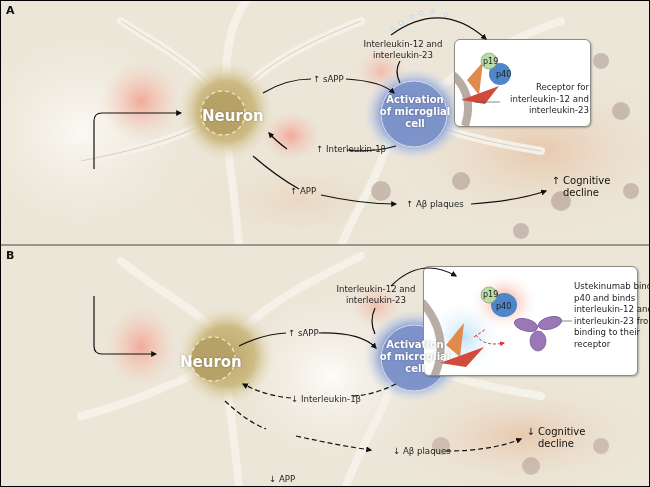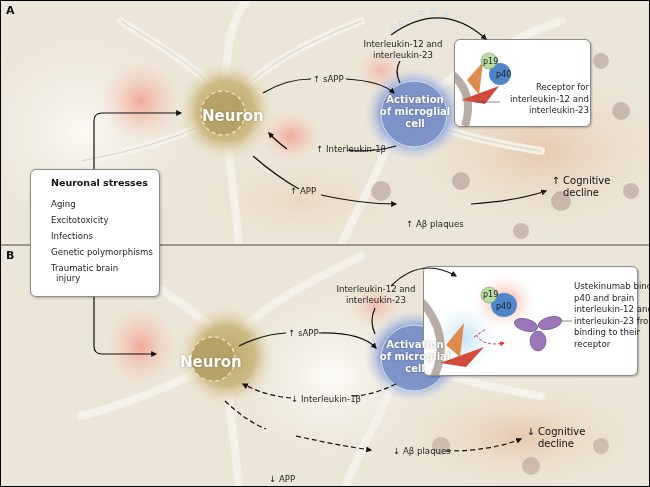--- a/index.html
+++ b/index.html
@@ -158,21 +158,21 @@
       <div>of microglial</div>
       <div>cell</div>
     </div>
     <div class="lbl c" style="left:362px;top:38px;width:80px;">
       <div>Interleukin-12 and</div>
       <div>interleukin-23</div>
     </div>
     <span class="lbl" style="left:312px;top:73px;">↑ sAPP</span>
     <span class="lbl" style="left:315px;top:143px;">↑ Interleukin-1β</span>
     <span class="lbl" style="left:289px;top:185px;">↑ APP</span>
-    <span class="lbl" style="left:405px;top:198px;margin-top:20px;">↑ Aβ plaques</span>
+    <span class="lbl" style="left:405px;top:198px;">↑ Aβ plaques</span>
     <div class="outcome" style="left:545px;top:174px;width:70px;">
       <div>↑ Cognitive</div>
       <div>decline</div>
     </div>
   </div>
 
   <div class="divider"></div>
 
   <div class="panel" id="panel-b">
     <svg class="bg" width="648" height="240">
@@ -252,21 +252,21 @@
           <ellipse cx="102" cy="58" rx="12" ry="6" transform="rotate(15 102 58)"></ellipse>
           <ellipse cx="126" cy="56" rx="12" ry="6" transform="rotate(-15 126 56)"></ellipse>
           <ellipse cx="114" cy="74" rx="8" ry="10"></ellipse>
         </g>
         <path d="M138 54 L 148 54" stroke="#555" stroke-width=".7"></path>
       </svg>
       <span class="inset-text" style="left:59px;top:22px;font-size:8px;">p19</span>
       <span class="inset-text" style="left:72px;top:34px;font-size:8px;">p40</span>
       <div class="inset-text" style="left:150px;top:14px;width:64px;white-space:nowrap;">
         <div>Ustekinumab binds</div>
-        <div>p40 and brain</div>
+        <div>p40 and binds</div>
         <div>interleukin-12 and</div>
         <div>interleukin-23 from</div>
         <div>binding to their</div>
         <div>receptor</div>
       </div>
     </div>
 
     <svg class="over" width="648" height="240">
       <defs>
         <marker id="bh" viewBox="0 0 10 10" refX="8" refY="5" markerWidth="5" markerHeight="5" orient="auto">
@@ -303,22 +303,13 @@
     <span class="lbl" style="left:287px;top:82px;">↑ sAPP</span>
     <span class="lbl" style="left:290px;top:148px;">↓ Interleukin-1β</span>
     <span class="lbl" style="left:268px;top:180px;margin-top:48px;">↓ APP</span>
     <span class="lbl" style="left:392px;top:200px;">↓ Aβ plaques</span>
     <div class="outcome" style="left:520px;top:180px;width:70px;">
       <div>↓ Cognitive</div>
       <div>decline</div>
     </div>
   </div>
 
-  <div id="stress-box">
-    <span class="title">Neuronal stresses</span>
-    <span class="item" style="top:29px;">Aging</span>
-    <span class="item" style="top:45px;">Excitotoxicity</span>
-    <span class="item" style="top:61px;">Infections</span>
-    <span class="item" style="top:77px;">Genetic polymorphisms</span>
-    <span class="item" style="top:93px;">Traumatic brain</span>
-    <span class="item" style="top:103px;left:25px;">injury</span>
-  </div>
 </div>
 
 </body></html>

